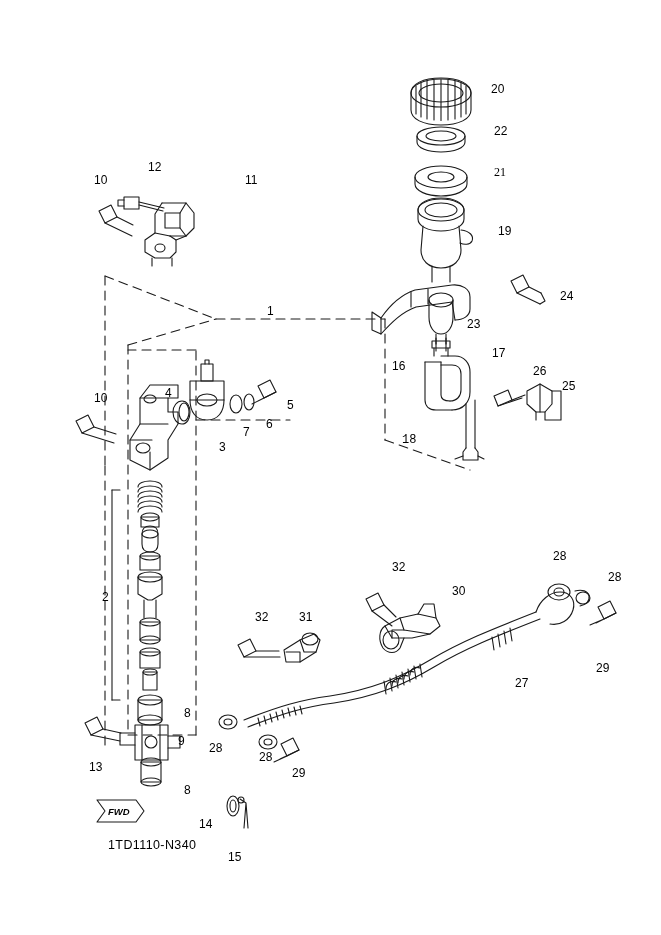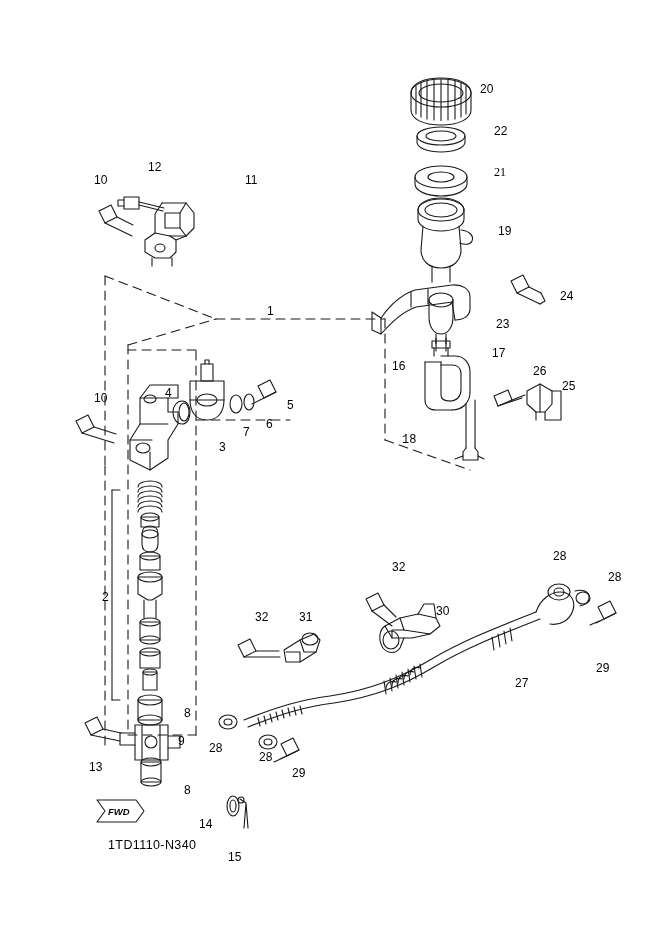--- a/index.html
+++ b/index.html
@@ -262,46 +262,46 @@
       <path d="M366 599 L378 593 L384 605 L372 611 Z"></path>
       <path d="M372 611 L392 626 M384 605 L396 617"></path>
     </g>
 
     <g>
       <path d="M97 800 L136 800 L144 811 L136 822 L97 822 L105 811 Z"></path>
     </g>
   </g>
 </svg>
 
-<div class="callout" style="left:480px; top:83px;">20</div>
+<div class="callout" style="left:491px; top:83px;">20</div>
 <div class="callout" style="left:494px; top:125px;">22</div>
 <div class="callout" style="left:494px; top:166px;font-family:Liberation Serif, serif;">21</div>
 <div class="callout" style="left:498px; top:225px;">19</div>
 <div class="callout" style="left:560px; top:290px;">24</div>
-<div class="callout" style="left:467px; top:318px;margin-left:29px;">23</div>
+<div class="callout" style="left:467px; top:318px;">23</div>
 <div class="callout" style="left:492px; top:347px;">17</div>
 <div class="callout" style="left:392px; top:360px;">16</div>
 <div class="callout" style="left:533px; top:365px;">26</div>
 <div class="callout" style="left:562px; top:380px;">25</div>
 <div class="callout" style="left:402px; top:434px;font-family:Liberation Mono, monospace;">18</div>
 <div class="callout" style="left:148px; top:161px;">12</div>
 <div class="callout" style="left:197px; top:174px;margin-left:48px;">11</div>
 <div class="callout" style="left:94px; top:174px;">10</div>
 <div class="callout" style="left:267px; top:305px;">1</div>
 <div class="callout" style="left:165px; top:387px;">4</div>
 <div class="callout" style="left:287px; top:399px;">5</div>
 <div class="callout" style="left:266px; top:418px;">6</div>
 <div class="callout" style="left:243px; top:426px;">7</div>
 <div class="callout" style="left:219px; top:441px;">3</div>
 <div class="callout" style="left:94px; top:392px;">10</div>
 <div class="callout" style="left:102px; top:591px;">2</div>
 <div class="callout" style="left:392px; top:561px;">32</div>
 <div class="callout" style="left:553px; top:550px;">28</div>
 <div class="callout" style="left:608px; top:571px;">28</div>
-<div class="callout" style="left:436px; top:585px;margin-top:20px;">30</div>
+<div class="callout" style="left:452px; top:585px;">30</div>
 <div class="callout" style="left:255px; top:611px;">32</div>
 <div class="callout" style="left:299px; top:611px;">31</div>
 <div class="callout" style="left:596px; top:662px;">29</div>
 <div class="callout" style="left:515px; top:677px;">27</div>
 <div class="callout" style="left:184px; top:707px;">8</div>
 <div class="callout" style="left:209px; top:742px;">28</div>
 <div class="callout" style="left:178px; top:735px;">9</div>
 <div class="callout" style="left:259px; top:751px;">28</div>
 <div class="callout" style="left:89px; top:761px;">13</div>
 <div class="callout" style="left:292px; top:767px;">29</div>

